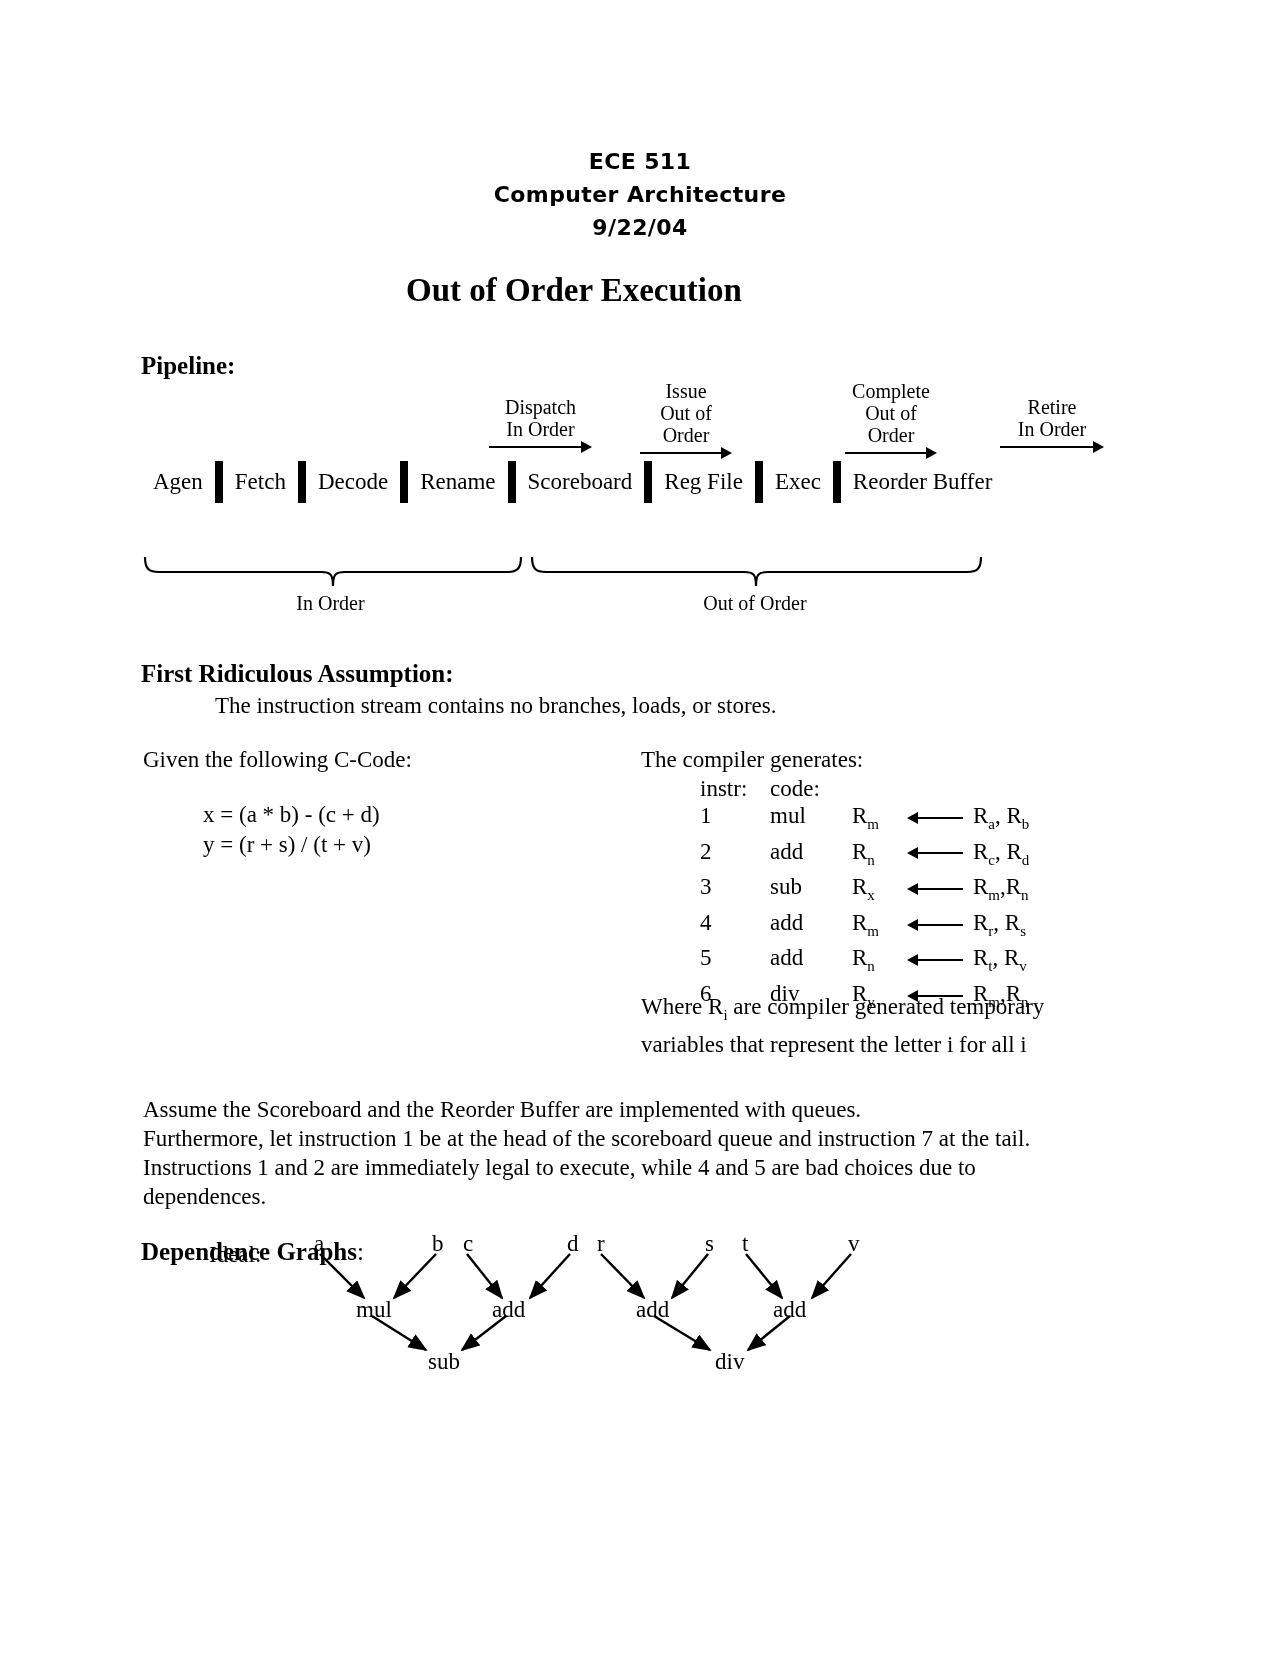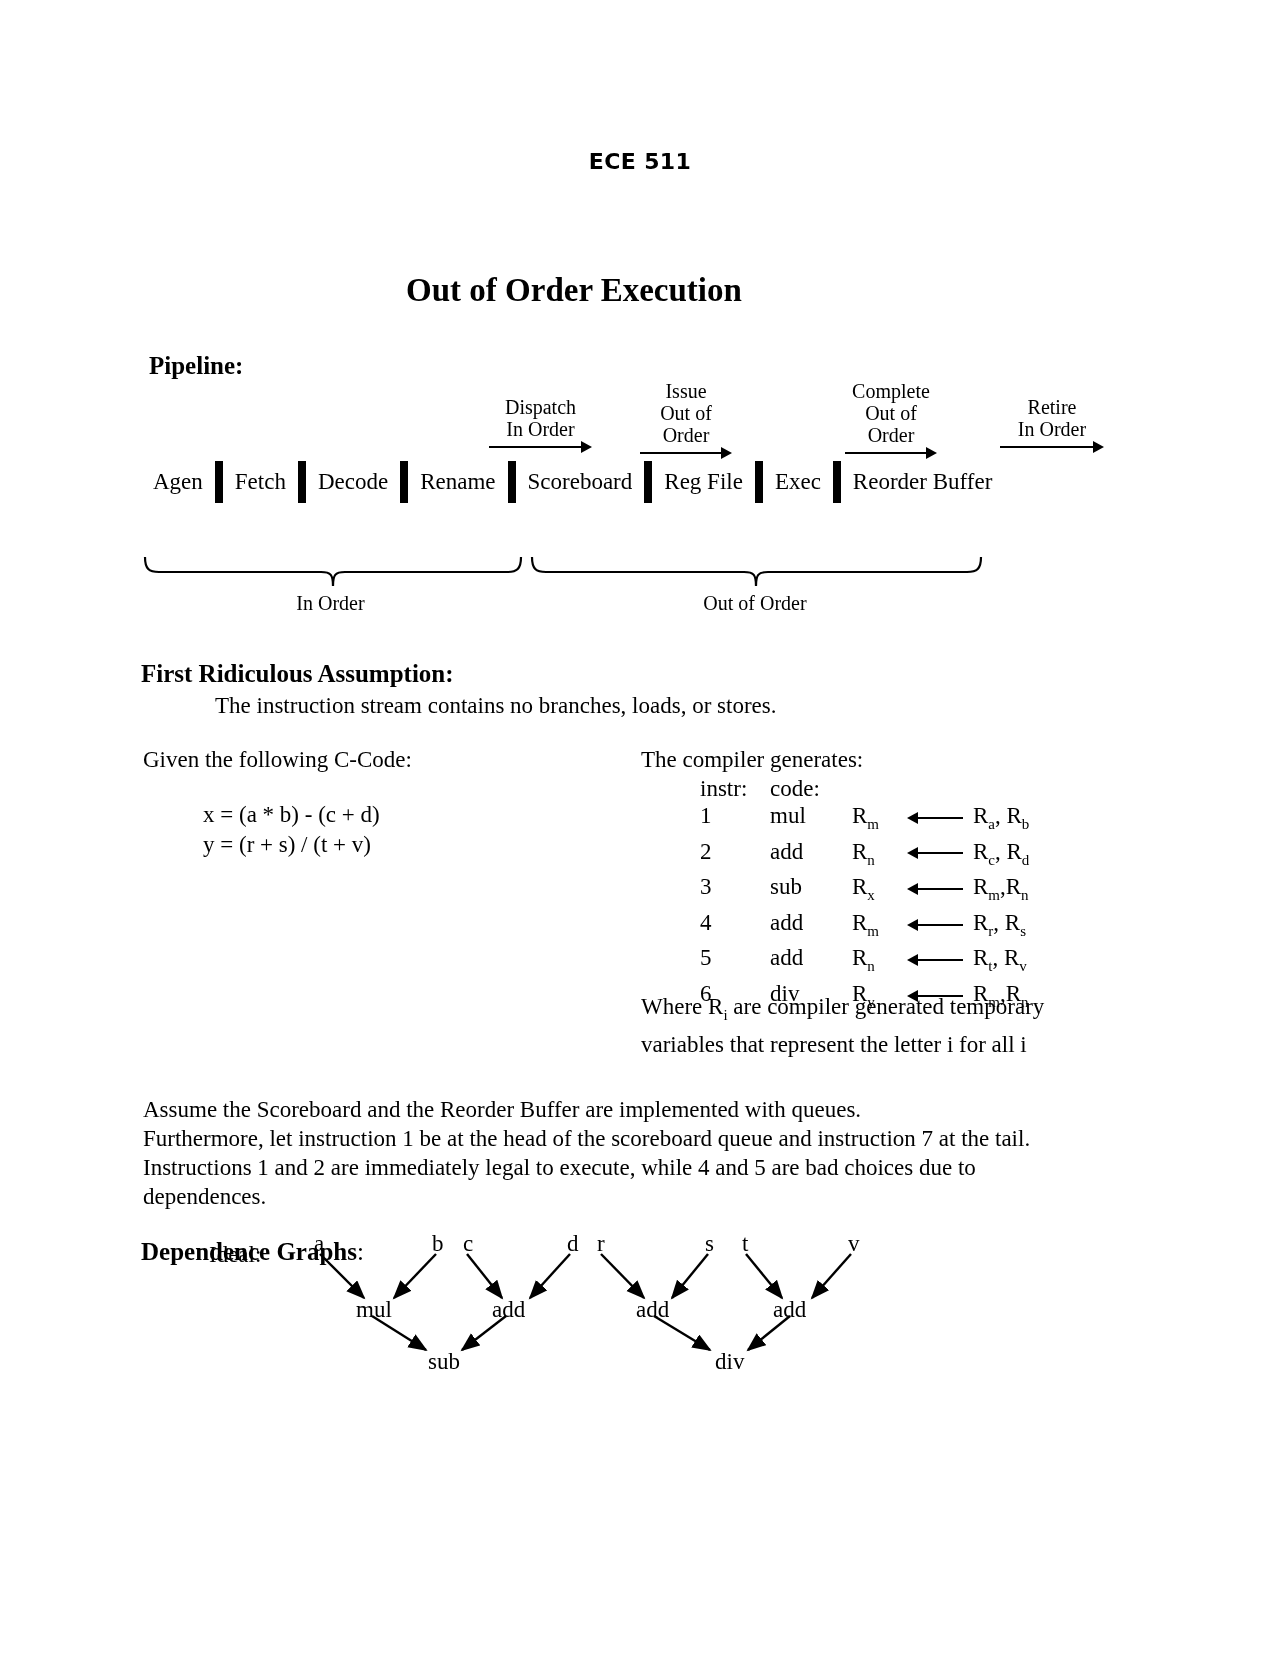--- a/index.html
+++ b/index.html
@@ -44,21 +44,21 @@
   }
 
   
   .sec-head {
     font-family: "Liberation Serif", "DejaVu Serif", serif;
     font-weight: bold;
     font-size: 25px;
   }
   .sec-head .plain { font-weight: normal; }
 
-  #pipeline-head { left: 141px; top: 352px; margin-left: 8px; }
+  #pipeline-head { left: 141px; top: 352px; }
   #assumption-head { left: 141px; top: 660px; }
   #depgraph-head { left: 141px; top: 1238px; }
 
   .body-text {
     font-size: 23px;
     line-height: 30px;
     font-family: "Liberation Serif", "DejaVu Serif", serif;
   }
   .small-text {
     font-size: 20px;
@@ -192,20 +192,22 @@
 
   .nowrap { white-space: nowrap; }
 </style>
 </head>
 <body>
 
 <div class="page">
 
   <div class="abs hdr" id="hdr-block">
     <div>ECE 511</div>
+    <div>Computer Architecture</div>
+    <div>9/22/04</div>
   </div>
 
   <div class="abs" id="doc-title">Out of Order Execution</div>
 
   <div class="abs sec-head" id="pipeline-head">Pipeline:</div>
 
   <div class="abs arrow-group" id="arrow-dispatch">
     <div class="lbl"></div>
     <div class="lbl">Dispatch</div>
     <div class="lbl">In Order</div>

